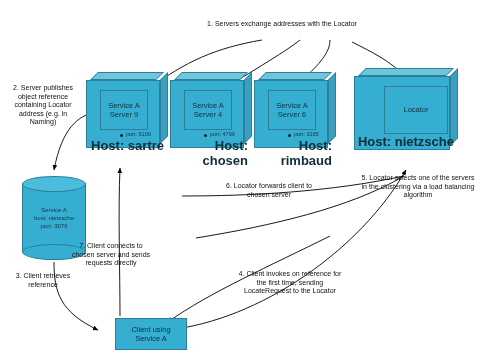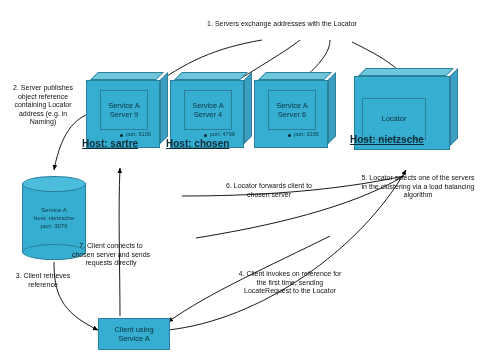--- a/index.html
+++ b/index.html
@@ -42,25 +42,24 @@
     border:1px solid #2d7f9a;
     box-sizing:border-box;
     display:flex;align-items:center;justify-content:center;
     text-align:center;
     font-size:7.5px;line-height:9.5px;
     color:#10343f;
   }
   .host-label{
     position:absolute;
     width:100%;
-    text-align:left;
-    font-size:10px;
+    text-align:right;
+    font-size:13px;
     font-weight:bold;
     color:#0d2e38;
-    text-decoration:underline;
   }
   .port-label{
     position:absolute;
     font-size:5.5px;
     color:#123a46;
     white-space:nowrap;
   }
   .port-dot{
     position:absolute;
     width:3px;height:3px;border-radius:50%;
@@ -186,42 +185,43 @@
     <div class="side"></div>
     <div class="face"></div>
     <div class="inner-box" style="left:14px;top:18px;width:48px;height:40px;">
       <span>
         <span>Service A</span><br>
         <span>Server 6</span>
       </span>
     </div>
     <div class="port-dot" style="left:34px;top:62px;"></div>
     <div class="port-label" style="left:40px;top:59px;">port: 3185</div>
+    <div class="host-label" style="left:-4px;top:66px;">Host: rimbaud</div>
   </div>
 
   <div class="server" style="left:354px;top:68px;width:104px;height:82px;">
     <div class="top"></div>
     <div class="side"></div>
     <div class="face"></div>
-    <div class="inner-box" style="left:8px;top:18px;width:64px;height:42px;margin-top:12px;">Locator</div>
+    <div class="inner-box" style="left:30px;top:18px;width:64px;height:48px;">Locator</div>
     <div class="host-label" style="left:-4px;top:66px;">Host: nietzsche</div>
   </div>
 
   <div class="cylinder" style="left:22px;top:176px;width:64px;height:84px;">
     <div class="cyl-body"></div>
     <div class="cyl-bot"></div>
     <div class="cyl-top"></div>
     <div class="cyl-text">
       <span>Service A</span><br>
       <span>host: nietzsche</span><br>
       <span>port: 3076</span>
     </div>
   </div>
 
-  <div class="client-box" style="left:98px;top:318px;width:72px;height:32px;">
+  <div class="client-box" style="left:115px;top:318px;width:72px;height:32px;">
     <span>
       <span>Client using</span><br>
       <span>Service A</span>
     </span>
   </div>
 
   <div class="note" style="left:162px;top:20px;width:240px;">1. Servers exchange addresses with the Locator</div>
 
   <div class="note left" style="left:6px;top:84px;width:74px;">2. Server publishes object reference containing Locator address (e.g. in Naming)</div>
 

